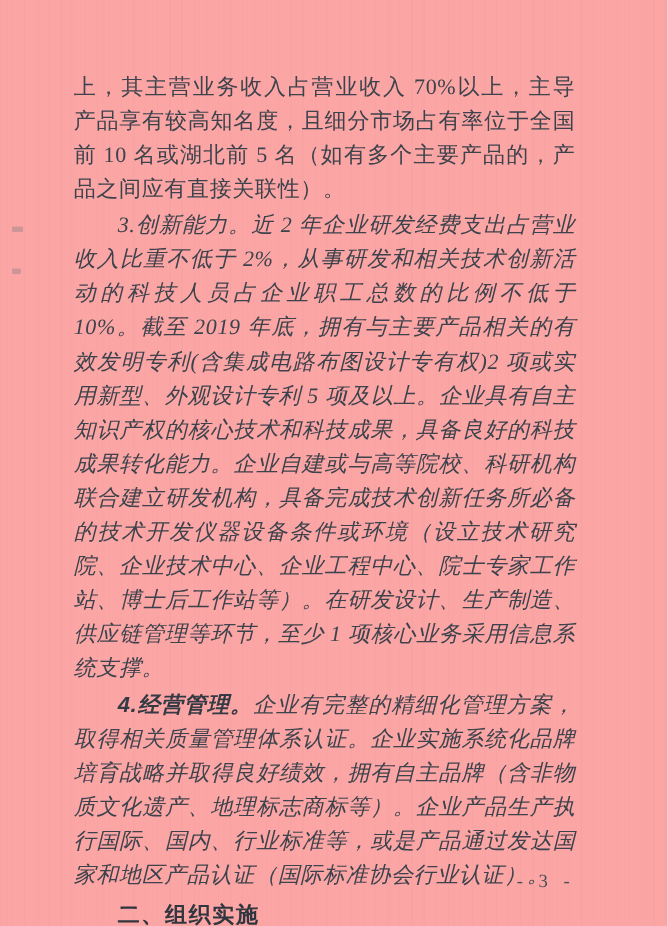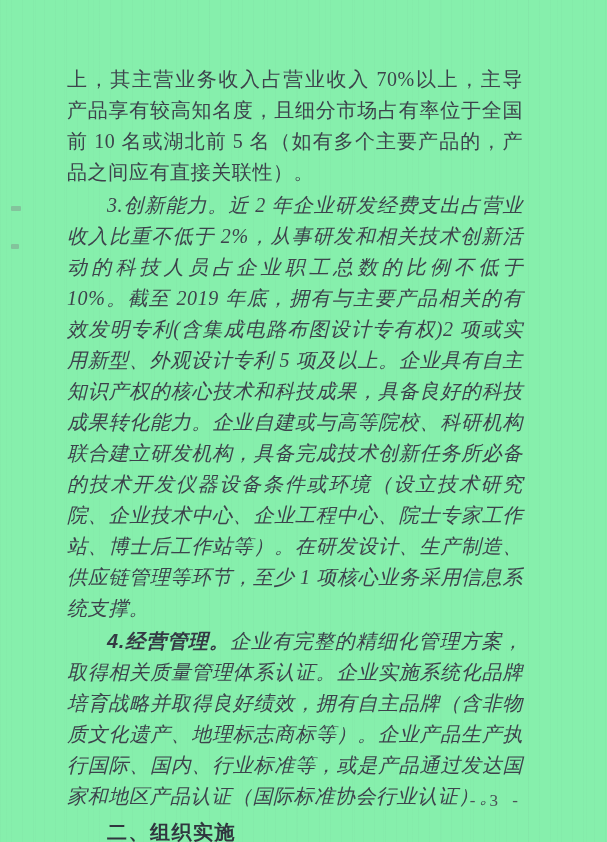--- a/index.html
+++ b/index.html
@@ -4,21 +4,21 @@
 <style>
   html, body {
     margin: 0;
     padding: 0;
     background: #ffffff;
   }
   .page {
     position: relative;
     width: 607px;
     height: 842px;
-    background: #86efac;
+    background: #fca5a5;
     overflow: hidden;
     font-family: "Liberation Serif", "DejaVu Serif", serif;
   }
   
   .scan-texture {
     position: absolute;
     inset: 0;
     pointer-events: none;
     background:
       repeating-linear-gradient(90deg,

